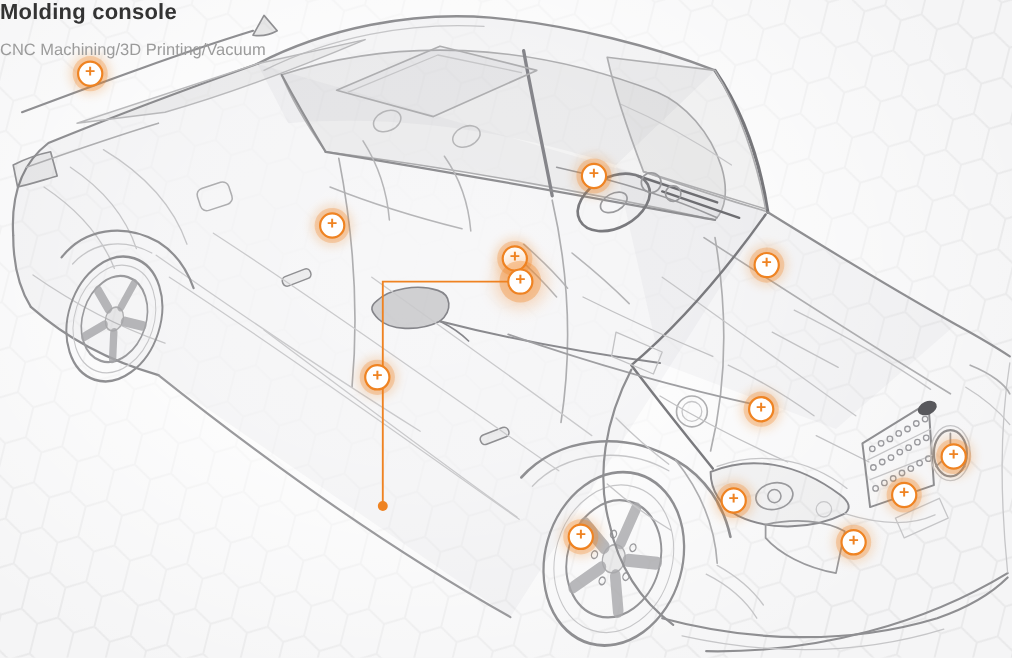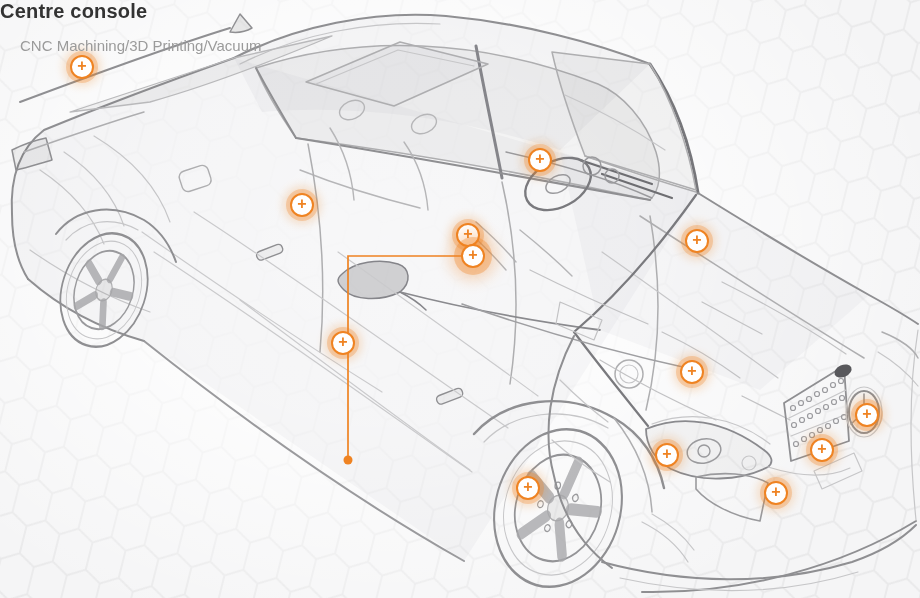--- a/index.html
+++ b/index.html
@@ -64,21 +64,20 @@
     font-weight: 700;
     color: #333333;
     letter-spacing: 0.2px;
   }
   .callout .sub {
     margin: 9px 0 0 0;
     font-size: 15px;
     color: #9b9b9b;
     line-height: 27px;
     font-weight: 400;
-    padding-left: 20px;
   }
   .callout .sub p { margin: 0; }
 </style>
 </head>
 <body>
 
 <div class="stage">
 
   <svg class="hex-bg" width="920" height="598" viewBox="0 0 920 598">
     <defs>
@@ -381,19 +380,19 @@
       </div>
       <div class="hotspot" style="left: 528px; top: 488px;">
         <span>+</span>
       </div>
       <div class="hotspot" style="left: 776px; top: 493px;">
         <span>+</span>
       </div>
     </div>
 
   <div class="callout">
-    <h2>Centre console</h2>
+    <h2>Molding console</h2>
     <div class="sub">
       <p>CNC Machining/3D Printing/Vacuum</p>
     </div>
   </div>
 
 </div>
 
 </body></html>

